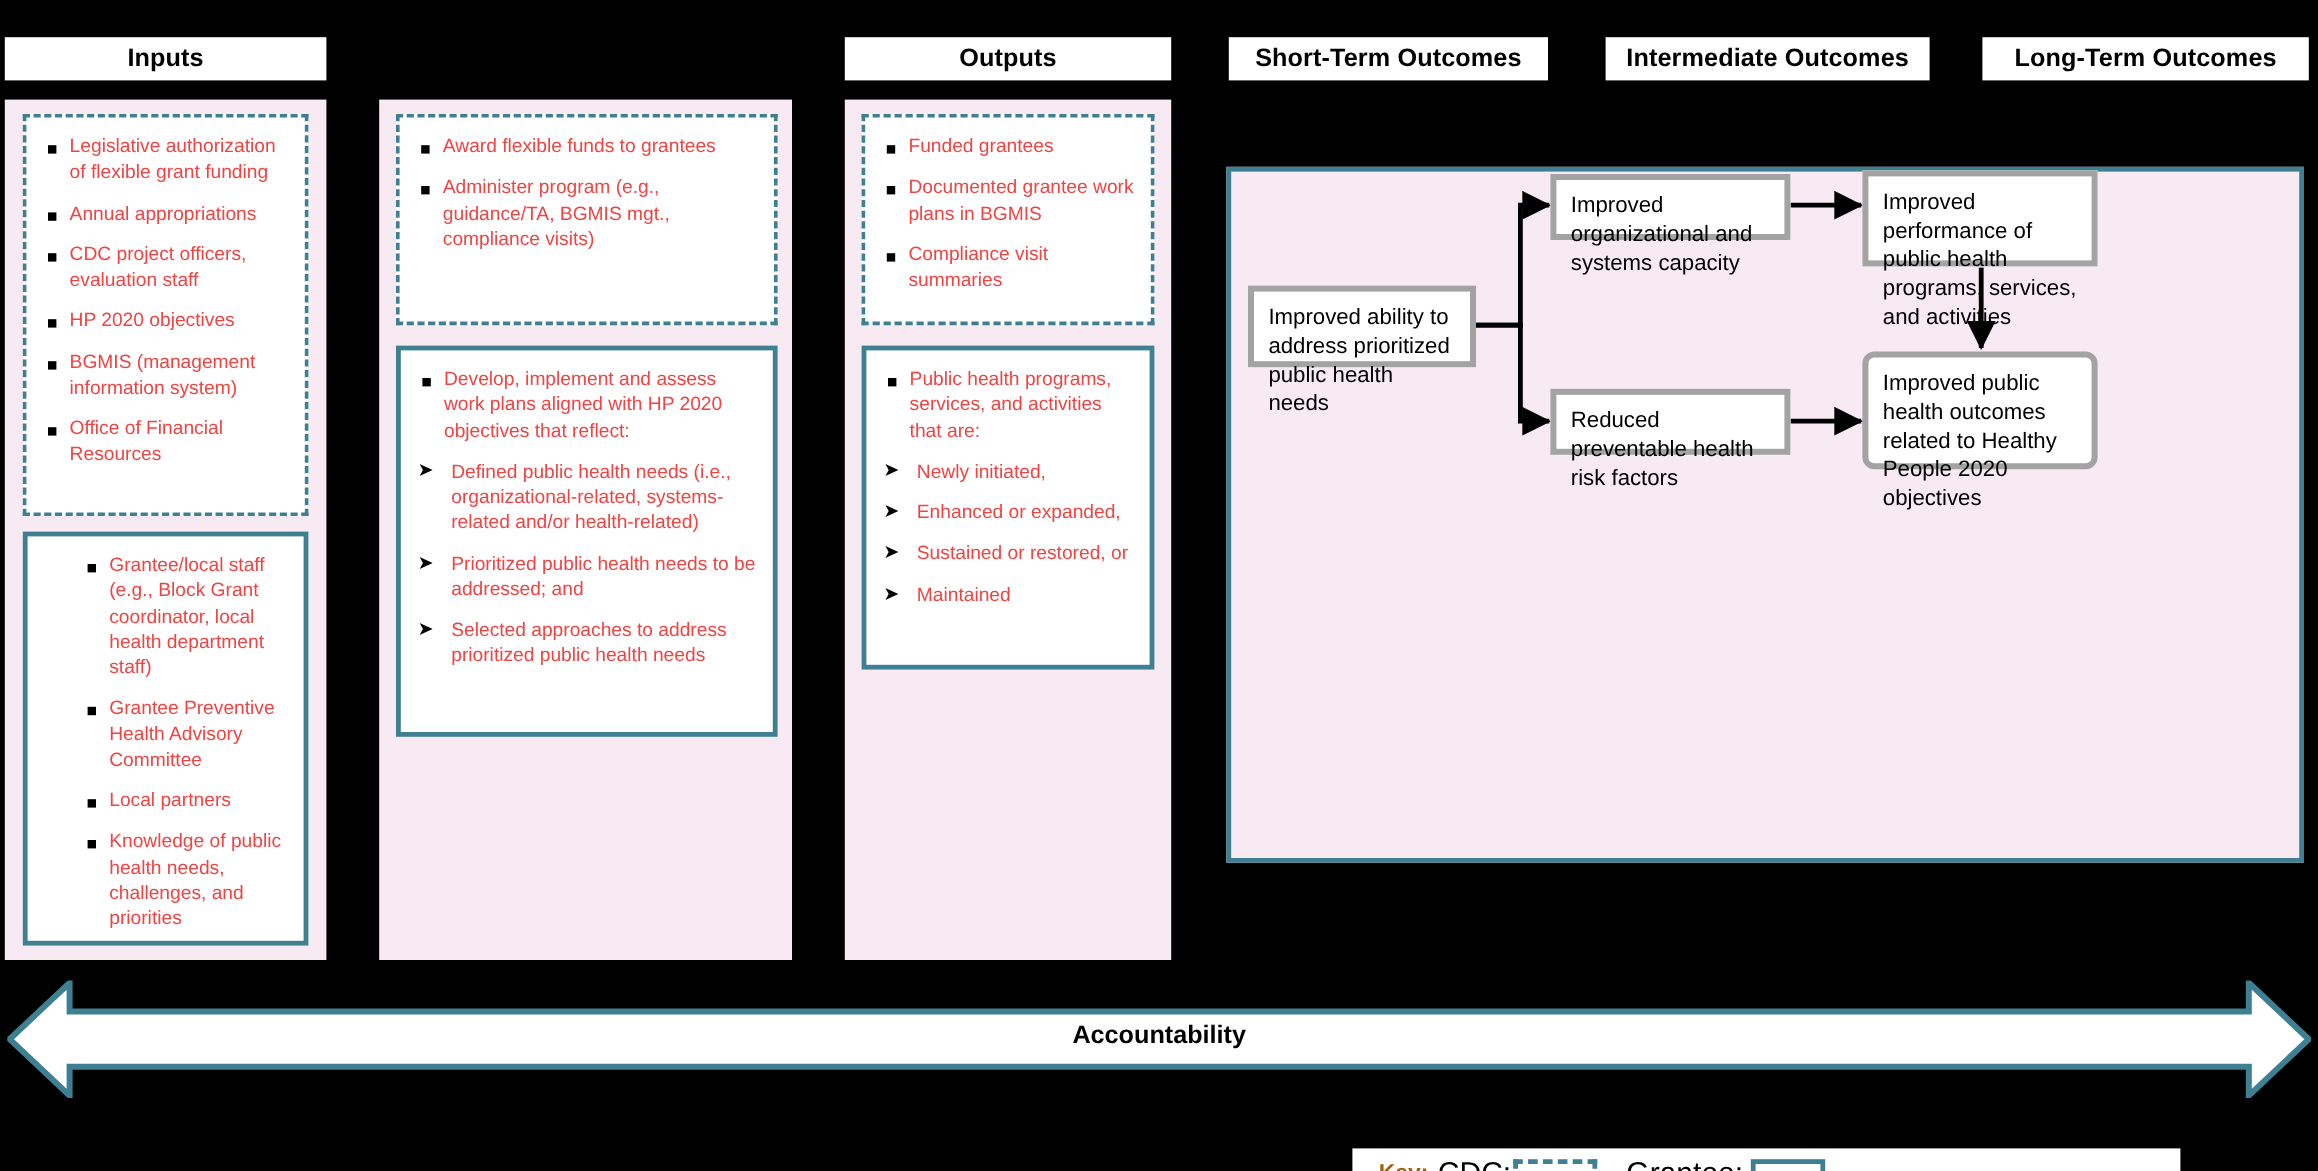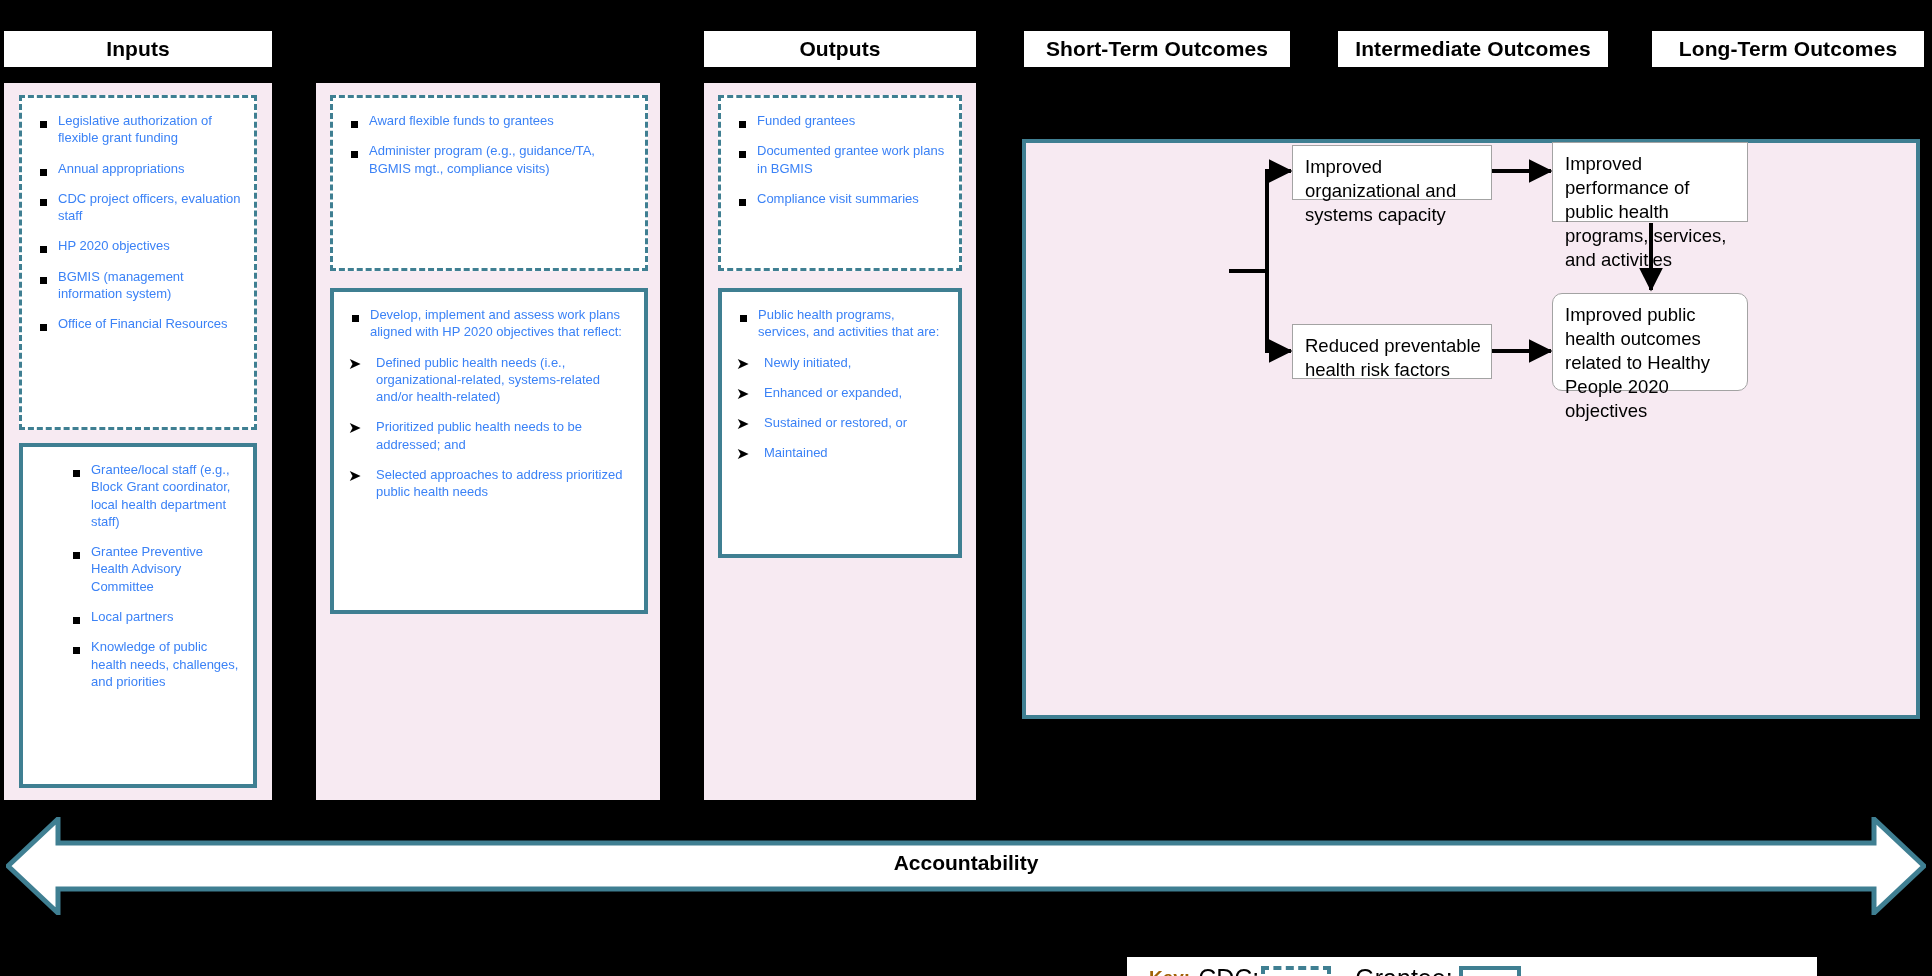--- a/index.html
+++ b/index.html
@@ -52,23 +52,23 @@
 
   ul.bullets {
     list-style: none;
     margin: 0;
     padding: 14px 10px 10px 12px;
   }
   ul.bullets li {
     position: relative;
     padding-left: 24px;
     margin-bottom: 13px;
-    font-size: 13px;
+    font-size: 16px;
     line-height: 1.33;
-    color: #3b82f6;
+    color: #ef4444;
   }
   ul.bullets li:last-child { margin-bottom: 0; }
   ul.bullets li.sq::before {
     content: "";
     position: absolute;
     left: 6px; top: 9px;
     width: 7px; height: 7px;
     background: #000;
   }
   ul.bullets li.arrow::before {
@@ -86,21 +86,21 @@
     left: 1022px;
     top: 111px;
     width: 898px;
     height: 580px;
     background: #f7eaf2;
     border: 4px solid #3f7f92;
   }
   .ob {
     position: absolute;
     background: #ffffff;
-    border: 1px solid #a3a3a3;
+    border: 5px solid #a3a3a3;
     font-size: 18.5px;
     line-height: 1.3;
     color: #000;
     padding: 9px 10px 6px 12px;
   }
 
   
   #connectors {
     position: absolute;
     left: 0; top: 0;
@@ -253,20 +253,23 @@
       <path d="M203,128 L241,128 L241,28 L265,28" stroke="#000" stroke-width="4" fill="none" marker-end="url(#ah)"></path>
       <path d="M203,128 L241,128 L241,208 L265,208" stroke="#000" stroke-width="4" fill="none" marker-end="url(#ah)"></path>
 
       <path d="M466,28 L525,28" stroke="#000" stroke-width="4" fill="none" marker-end="url(#ah)"></path>
 
       <path d="M466,208 L525,208" stroke="#000" stroke-width="4" fill="none" marker-end="url(#ah)"></path>
 
       <path d="M625,80 L625,147" stroke="#000" stroke-width="4" fill="none" marker-end="url(#ah)"></path>
     </svg>
 
+    <div class="ob" style="left:14px; top:95px; width:190px; height:68px;">
+      <span>Improved ability to address prioritized public health needs</span>
+    </div>
 
     <div class="ob" style="left:266px; top:2px; width:200px; height:55px;">
       <span>Improved organizational and systems capacity</span>
     </div>
 
     <div class="ob" style="left:266px; top:181px; width:200px; height:55px;">
       <span>Reduced preventable health risk factors</span>
     </div>
 
     <div class="ob" style="left:526px; top:-1px; width:196px; height:80px;">

